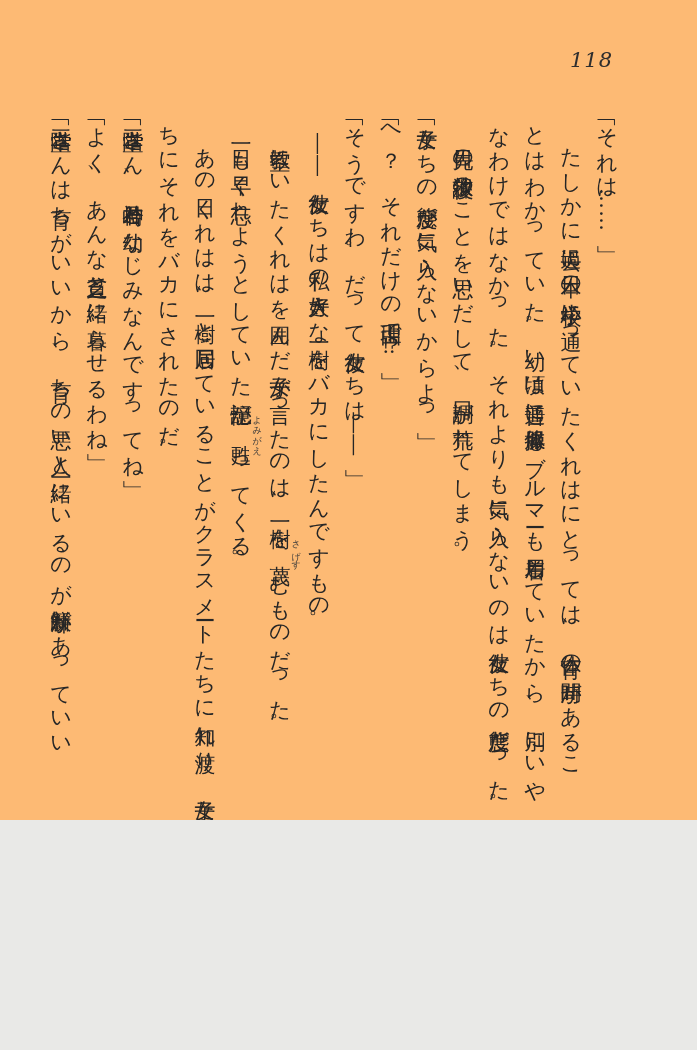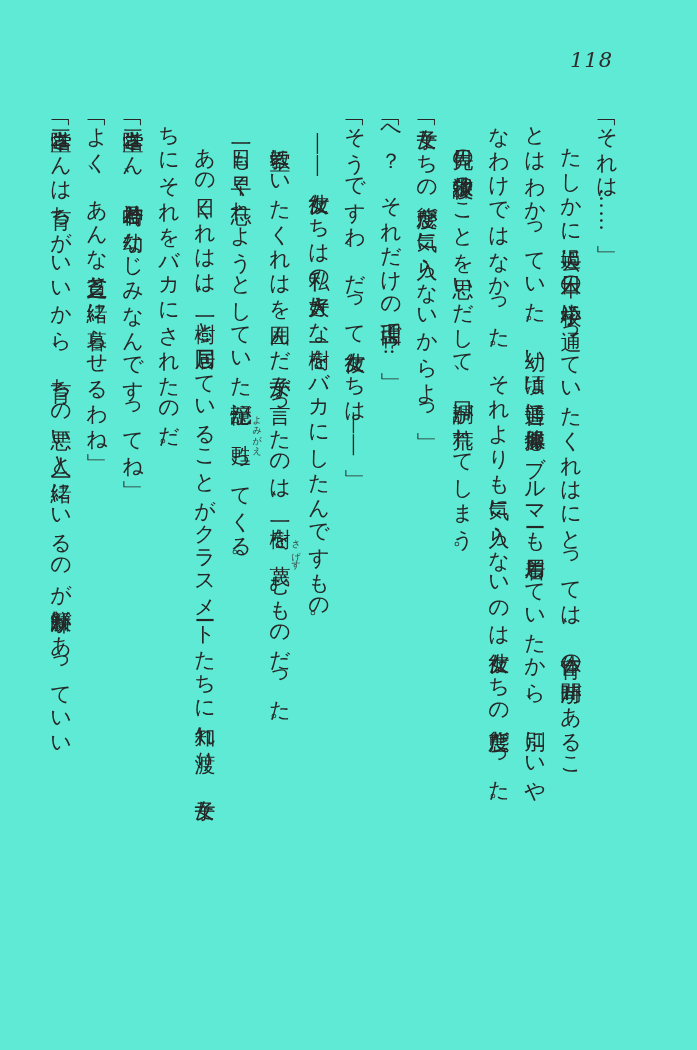--- a/index.html
+++ b/index.html
@@ -8,22 +8,22 @@
   }
   body {
     width: 697px;
     height: 1050px;
     background: #e9e9e7;
     font-family: "DejaVu Serif", "Liberation Serif", serif;
   }
   .page {
     position: relative;
     width: 697px;
-    height: 1050px;
-    background: #5eead4;
+    height: 820px;
+    background: #fdba74;
     overflow: hidden;
   }
   .page-number {
     position: absolute;
     top: 48px;
     left: 570px;
     font-style: italic;
     font-size: 21px;
     color: #2e2e2e;
     letter-spacing: 1px;

